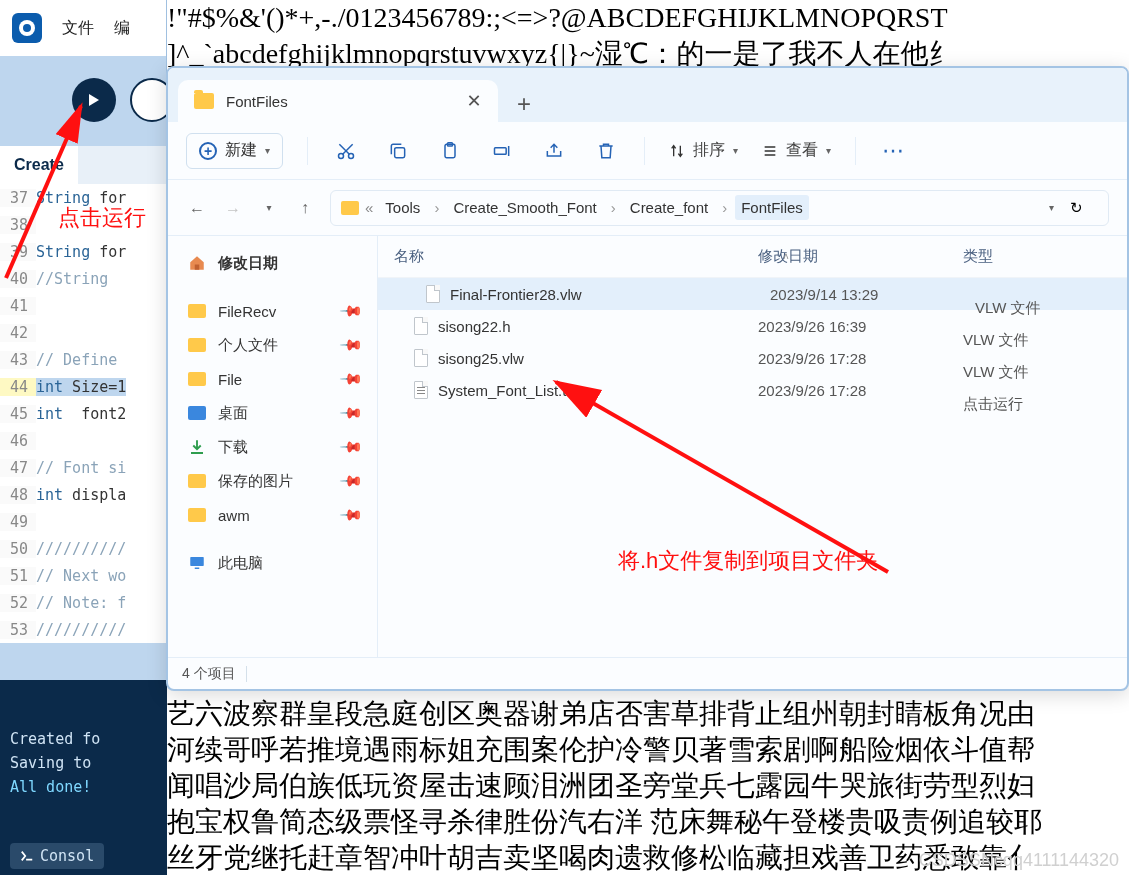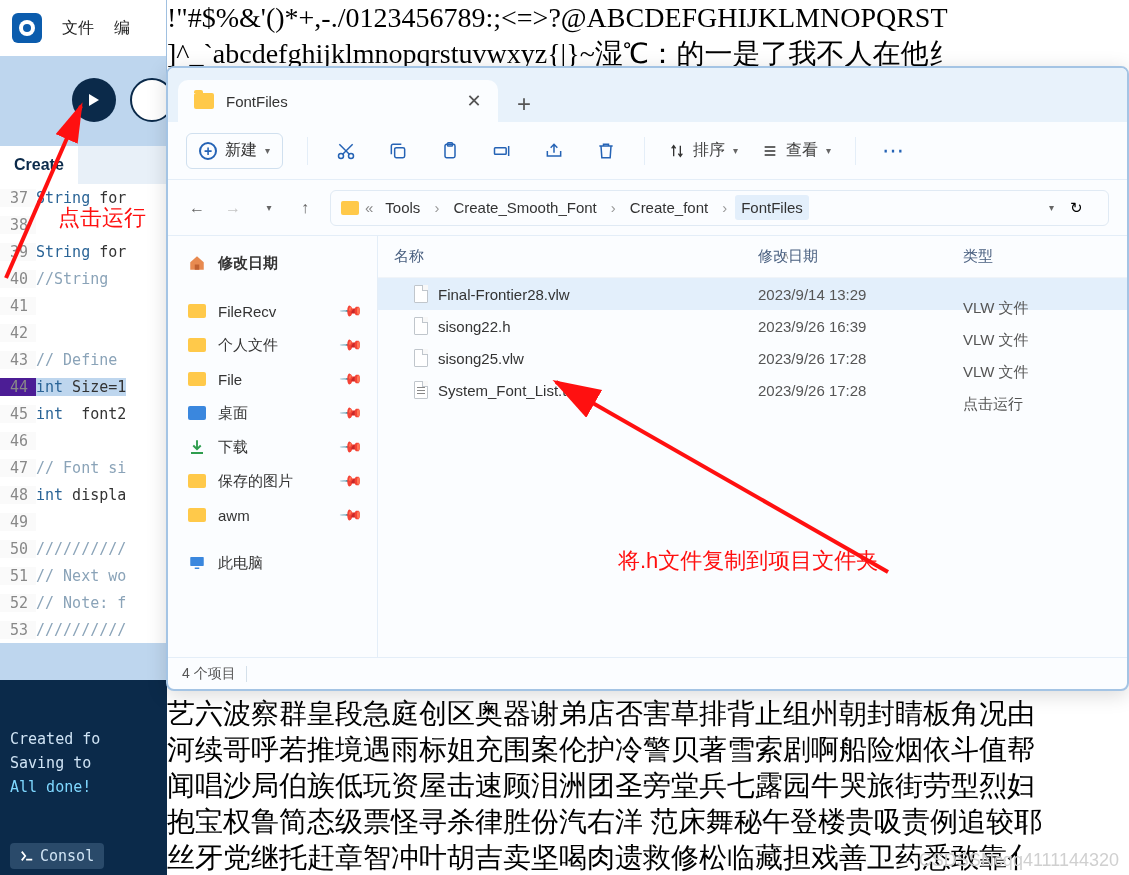--- a/index.html
+++ b/index.html
@@ -24,21 +24,21 @@
 .run-label { position:absolute; top:203px; left:58px; color:#ff3030; font-size:20px; z-index:5;}
 .tab-bar { height:38px; background:#e8f0f8; display:flex; align-items:flex-start;}
 .tab { background:#fff; height:38px; padding:0 14px; display:flex; align-items:center; font-weight:bold; color:#0B2A4A; font-size:16px;}
 .editor { background:#fff; font-family: Consolas, monospace; font-size:15px; overflow:hidden;}
 .line { display:flex; height:27px; align-items:center;}
 .gutter { width:36px; text-align:right; color:#888; padding-right:8px; background:#fafafa;}
 .code { white-space:pre; color:#333; overflow:hidden;}
 .code .kw-str { color:#2a6496;}
 .code .kw-int { color:#2a6496;}
 .code .cm { color:#8aa3b8;}
-.line.current .gutter { background:#4c1d95;}
+.line.current .gutter { background:#fef9c3;}
 .line.current .code { background:#bed6ee;}
 
 .ide-bottom { position:absolute; bottom:0; left:0; width:167px; background:#0B2A4A; color:#d0e4f5; height:195px; padding:14px 10px; font-family:Consolas,monospace; font-size:15px;}
 .ide-bottom .line2 { margin:6px 0;}
 .ide-bottom .done { color:#7fd8ff;}
 .ide-console-tab { position:absolute; bottom:6px; left:10px; background:#2a4a6a; border-radius:4px; padding:4px 10px; display:flex; align-items:center; gap:6px;}
 .ide-console-tab svg { width:14px; height:14px;}
 
 
 .explorer { position:absolute; top:66px; left:166px; width:963px; height:625px; background:#fbfdff; border:2px solid #a4c4e4; border-radius:8px; box-shadow:0 4px 20px rgba(0,0,0,0.15); display:flex; flex-direction:column;}
@@ -81,21 +81,21 @@
 .ex-main { flex:1; display:flex; flex-direction:column;}
 .ex-cols { height:42px; display:flex; align-items:center; border-bottom:1px solid #f0f4f8; font-size:15px; color:#4a6080;}
 .col-name { width:380px; padding-left:16px; display:flex; align-items:center; gap:8px;}
 .col-date { width:205px;}
 .col-type { width:150px;}
 .sort-ind { position:absolute; left:405px; font-size:10px; color:#888;}
 .ex-cols { position:relative;}
 
 .ex-files { }
 .ex-row { height:32px; display:flex; align-items:center; font-size:15px; color:#333;}
-.ex-row.selected { background:#e3effb;}
+.ex-row.selected { background:#e3effb;padding-left:12px;}
 .ex-row .fname { width:380px; padding-left:36px; display:flex; align-items:center; gap:10px;}
 .ex-row .fdate { width:205px; color:#555;}
 .ex-row .ftype { width:150px; color:#555;margin-top:28px;}
 .file-icon { width:14px; height:18px; border:1px solid #c0c6cc; background:#fff; position:relative; border-radius:1px;}
 .file-icon::after { content:""; position:absolute; top:-1px; right:-1px; width:5px; height:5px; background:#f8f8f8; border-left:1px solid #c0c6cc; border-bottom:1px solid #c0c6cc;}
 .file-icon.txt::before { content:""; position:absolute; top:5px; left:2px; right:2px; height:1px; background:#888; box-shadow:0 3px 0 #888, 0 6px 0 #888;}
 
 .ex-status { height:32px; border-top:1px solid #e4eef8; display:flex; align-items:center; padding:0 14px; color:#555; font-size:14px;}
 .annotation { color:#ff1010; font-size:22px; }
 .annot-arrow { position:absolute; }

